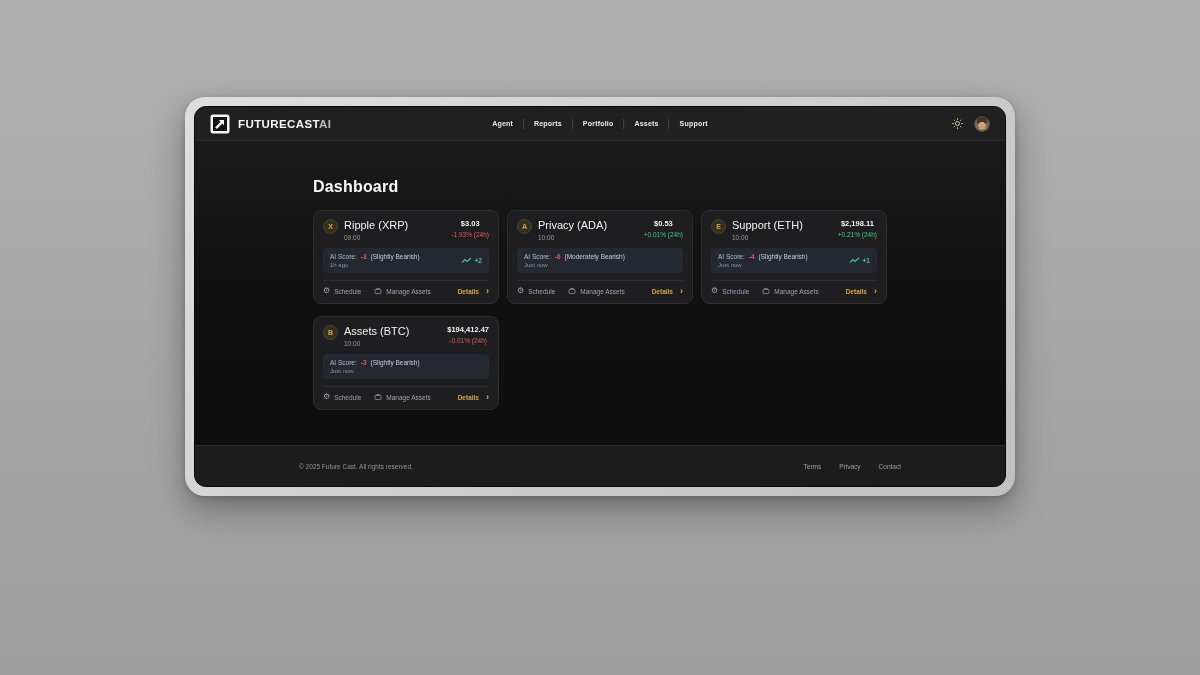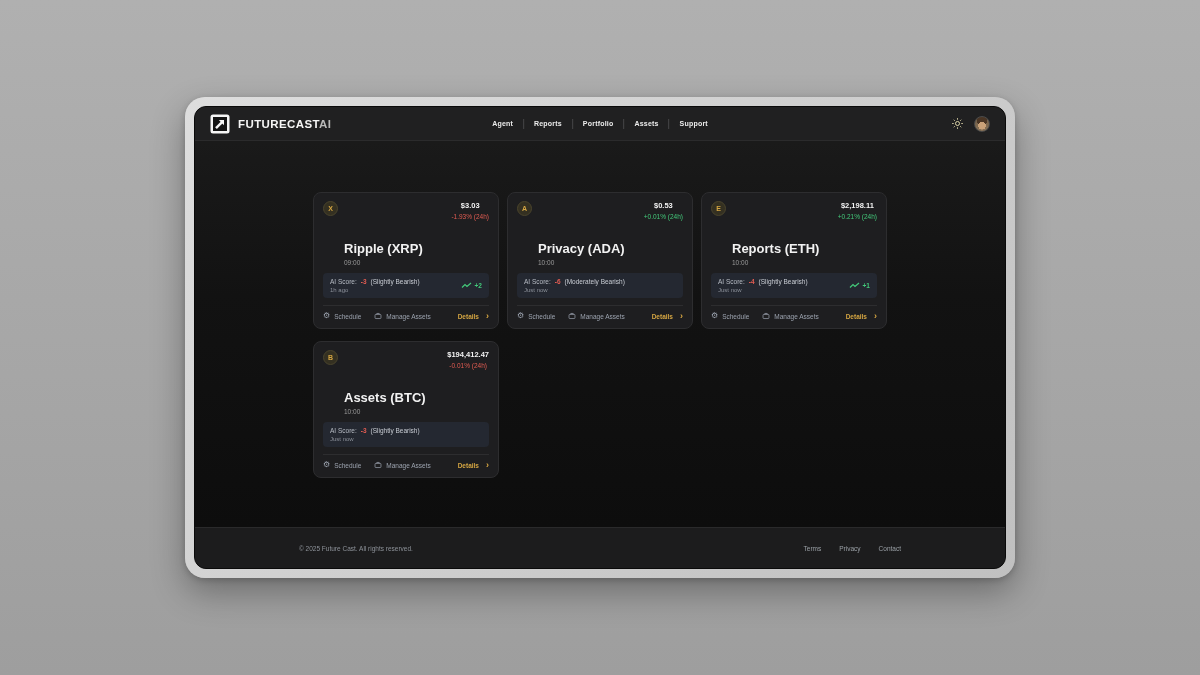--- a/index.html
+++ b/index.html
@@ -6,21 +6,21 @@
   html,body { width:1200px; height:675px; overflow:hidden; }
   body {
     font-family:"Liberation Sans", sans-serif;
     background:linear-gradient(180deg,#b0b0b0,#9e9e9e);
     position:relative;
     -webkit-font-smoothing:antialiased;
   }
 
   
   .frame {
-    position:absolute; left:185px; top:97px; width:830px; height:481px;
+    position:absolute; left:185px; top:97px; width:830px; height:399px;
     border-radius:20px;
     background:linear-gradient(135deg,#dedede,#c0c0c0);
     box-shadow:0 14px 34px rgba(0,0,0,.32), 0 2px 6px rgba(0,0,0,.18);
     padding:9px;
   }
   .app {
     width:100%; height:100%;
     border-radius:12px;
     background:#131313;
     border:1px solid #0a0a0a;
@@ -83,21 +83,21 @@
     padding:8px 9px;
   }
   .card-top { display:flex; align-items:flex-start; gap:6px; }
   .coin-avatar {
     width:15px; height:15px; border-radius:50%;
     background:#343021; border:1px solid #4a442c;
     color:#d4a542; font-size:7px; font-weight:800;
     display:flex; align-items:center; justify-content:center;
     flex:0 0 15px;
   }
-  .coin-name { font-size:13px; font-weight:700; color:#f2f2f2;margin-top:40px; }
+  .coin-name { font-size:11px; font-weight:400; color:#f2f2f2; }
   .coin-time { font-size:6.5px; color:#9a9a9a; margin-top:2.5px; }
   .price-wrap { margin-left:auto; text-align:center; }
   .coin-price { font-size:7.5px; font-weight:700; color:#f2f2f2; }
   .coin-change { font-size:6.5px; margin-top:2.5px; }
   .neg { color:#e25c52; }
   .pos { color:#43c97a; }
 
   .score-panel {
     margin-top:7px;
     background:#242831;
@@ -190,20 +190,21 @@
                 <path d="M3 9 L1.9 10.1"></path>
             </g>
           </svg>
         </button>
         <div class="avatar"></div>
       </div>
     </div>
 
     <div class="content">
       <div class="container">
+        <h1 class="page-title">Dashboard</h1>
 
         <div class="grid">
 
           <div class="card">
             <div class="card-top">
               <div class="coin-avatar">X</div>
               <div>
                 <div class="coin-name">Ripple (XRP)</div>
                 <div class="coin-time">09:00</div>
               </div>
@@ -285,21 +286,21 @@
                 <span>Details</span>
                 <span class="chev">›</span>
               </button>
             </div>
           </div>
 
           <div class="card">
             <div class="card-top">
               <div class="coin-avatar">E</div>
               <div>
-                <div class="coin-name">Reports (ETH)</div>
+                <div class="coin-name">Support (ETH)</div>
                 <div class="coin-time">10:00</div>
               </div>
               <div class="price-wrap">
                 <div class="coin-price">$2,198.11</div>
                 <div class="coin-change pos">+0.21% (24h)</div>
               </div>
             </div>
             <div class="score-panel">
               <div>
                 <div class="score-line">

